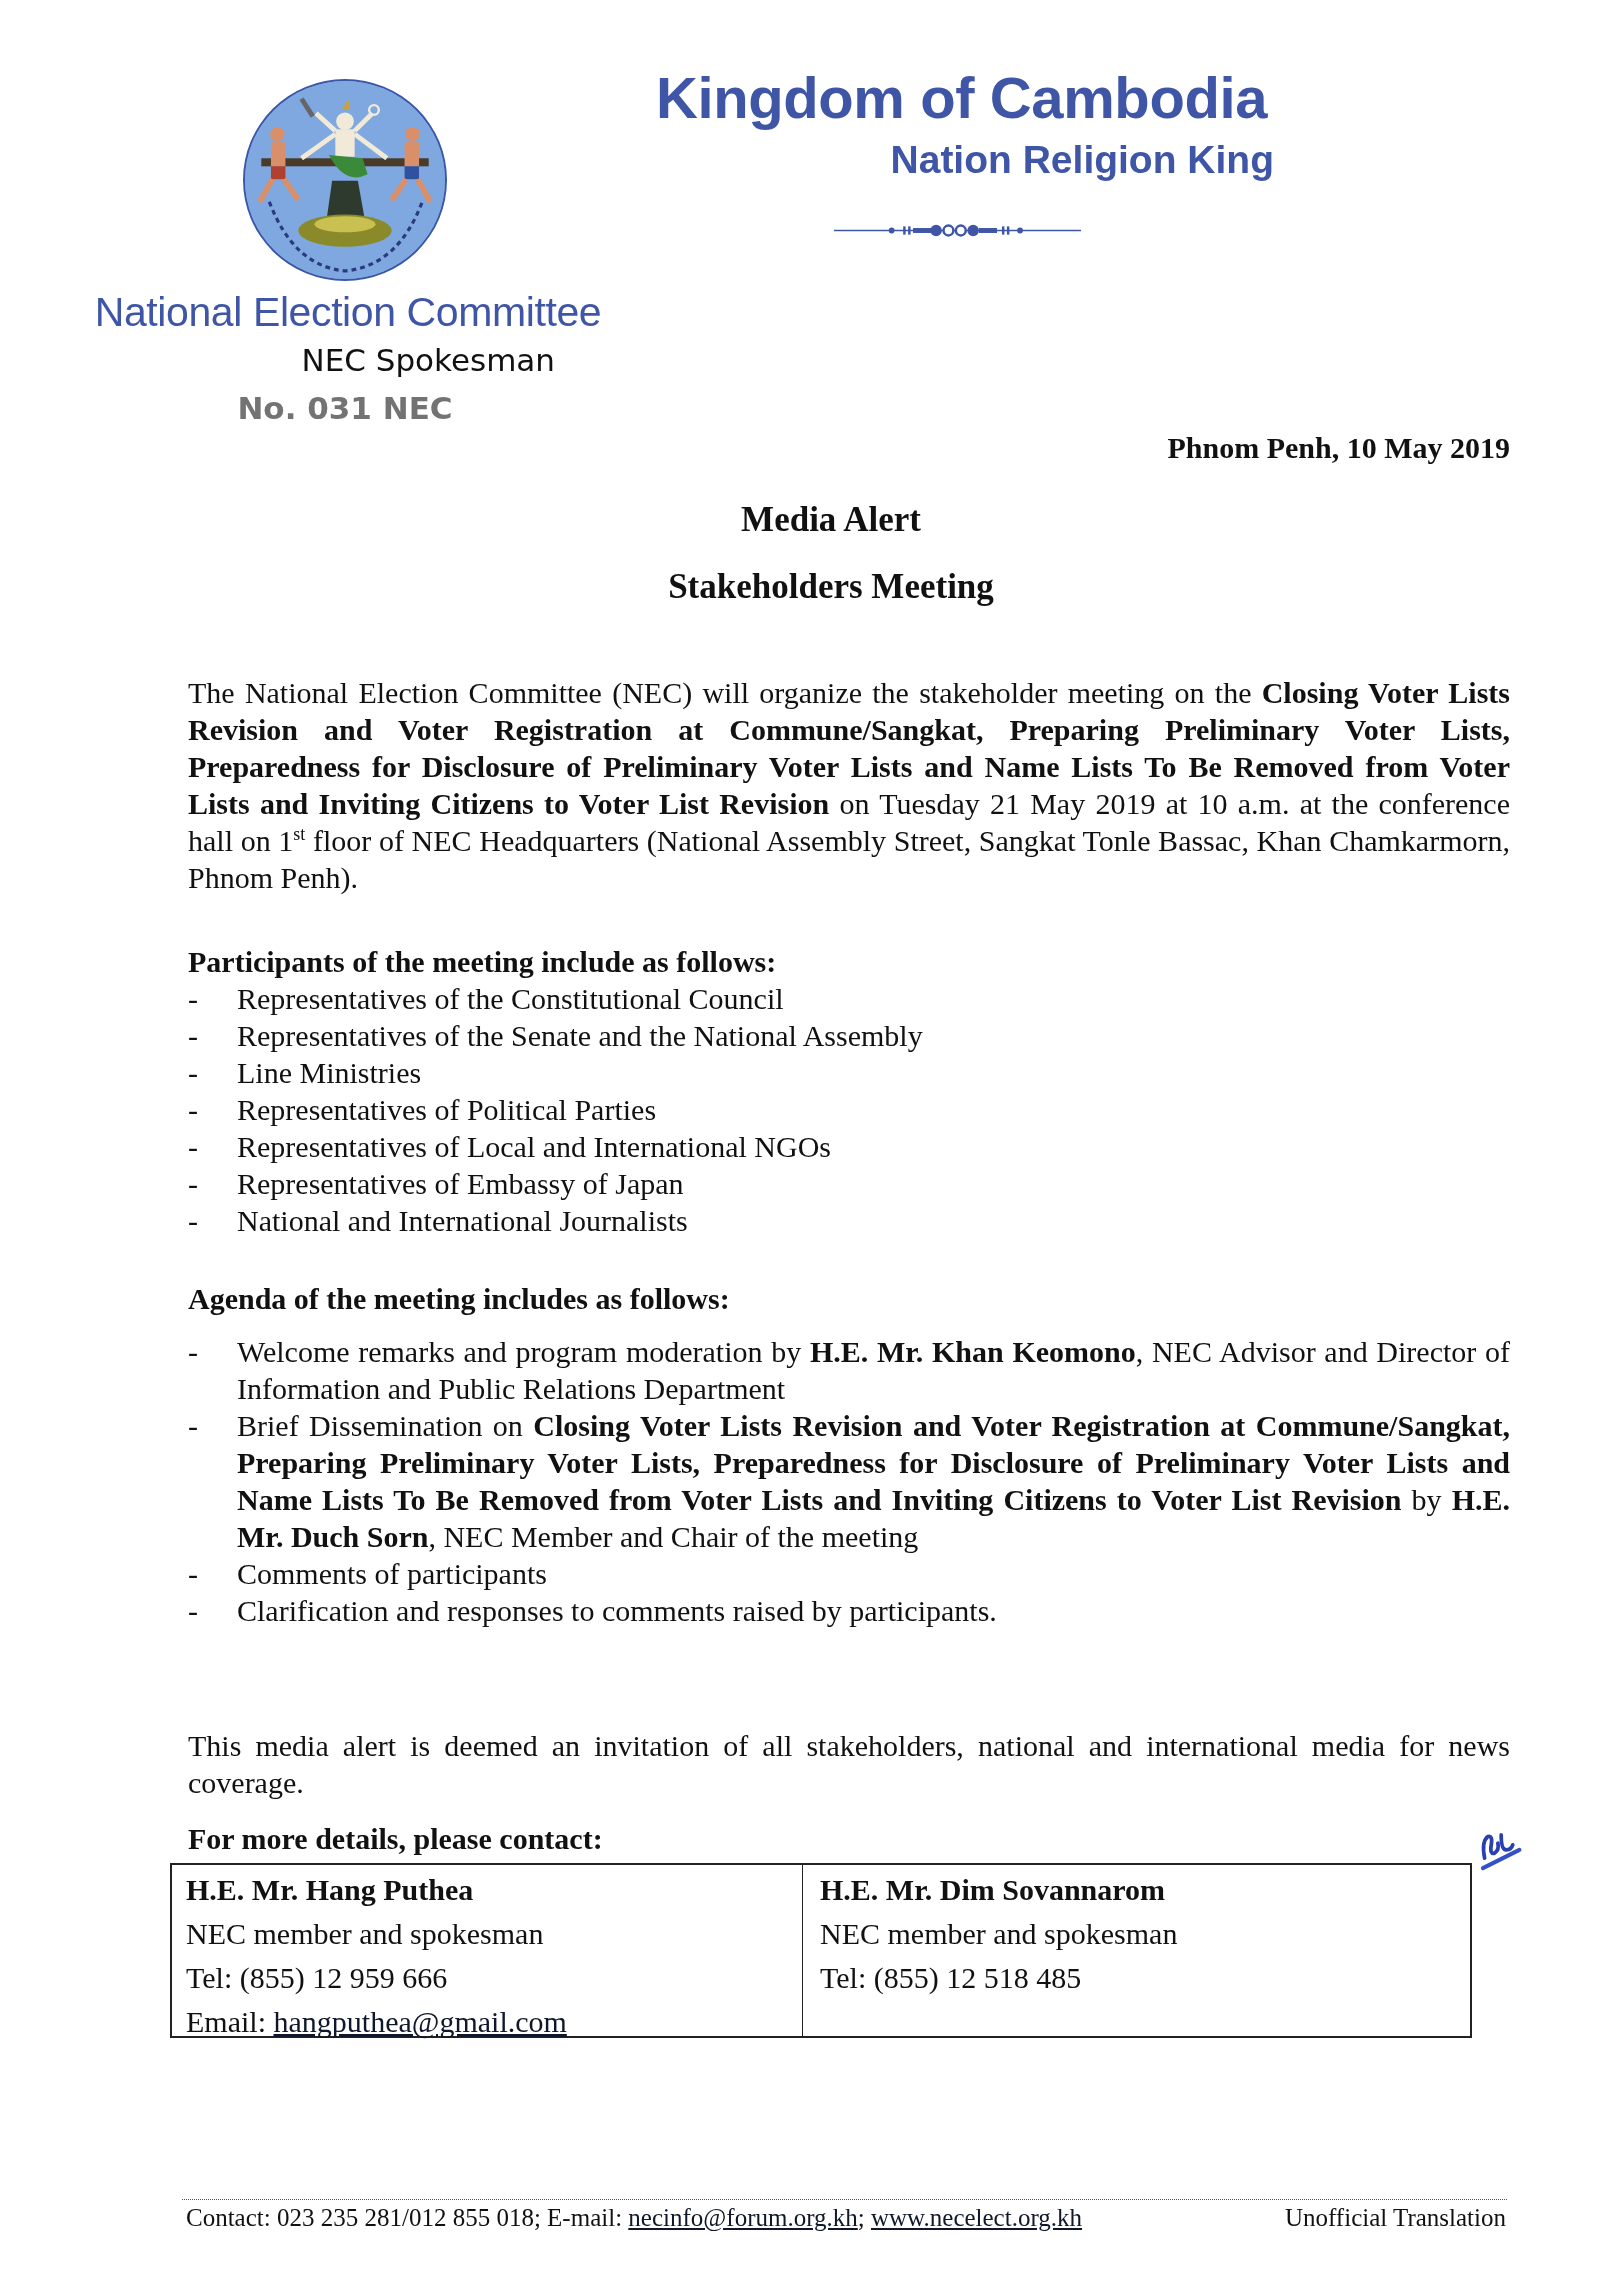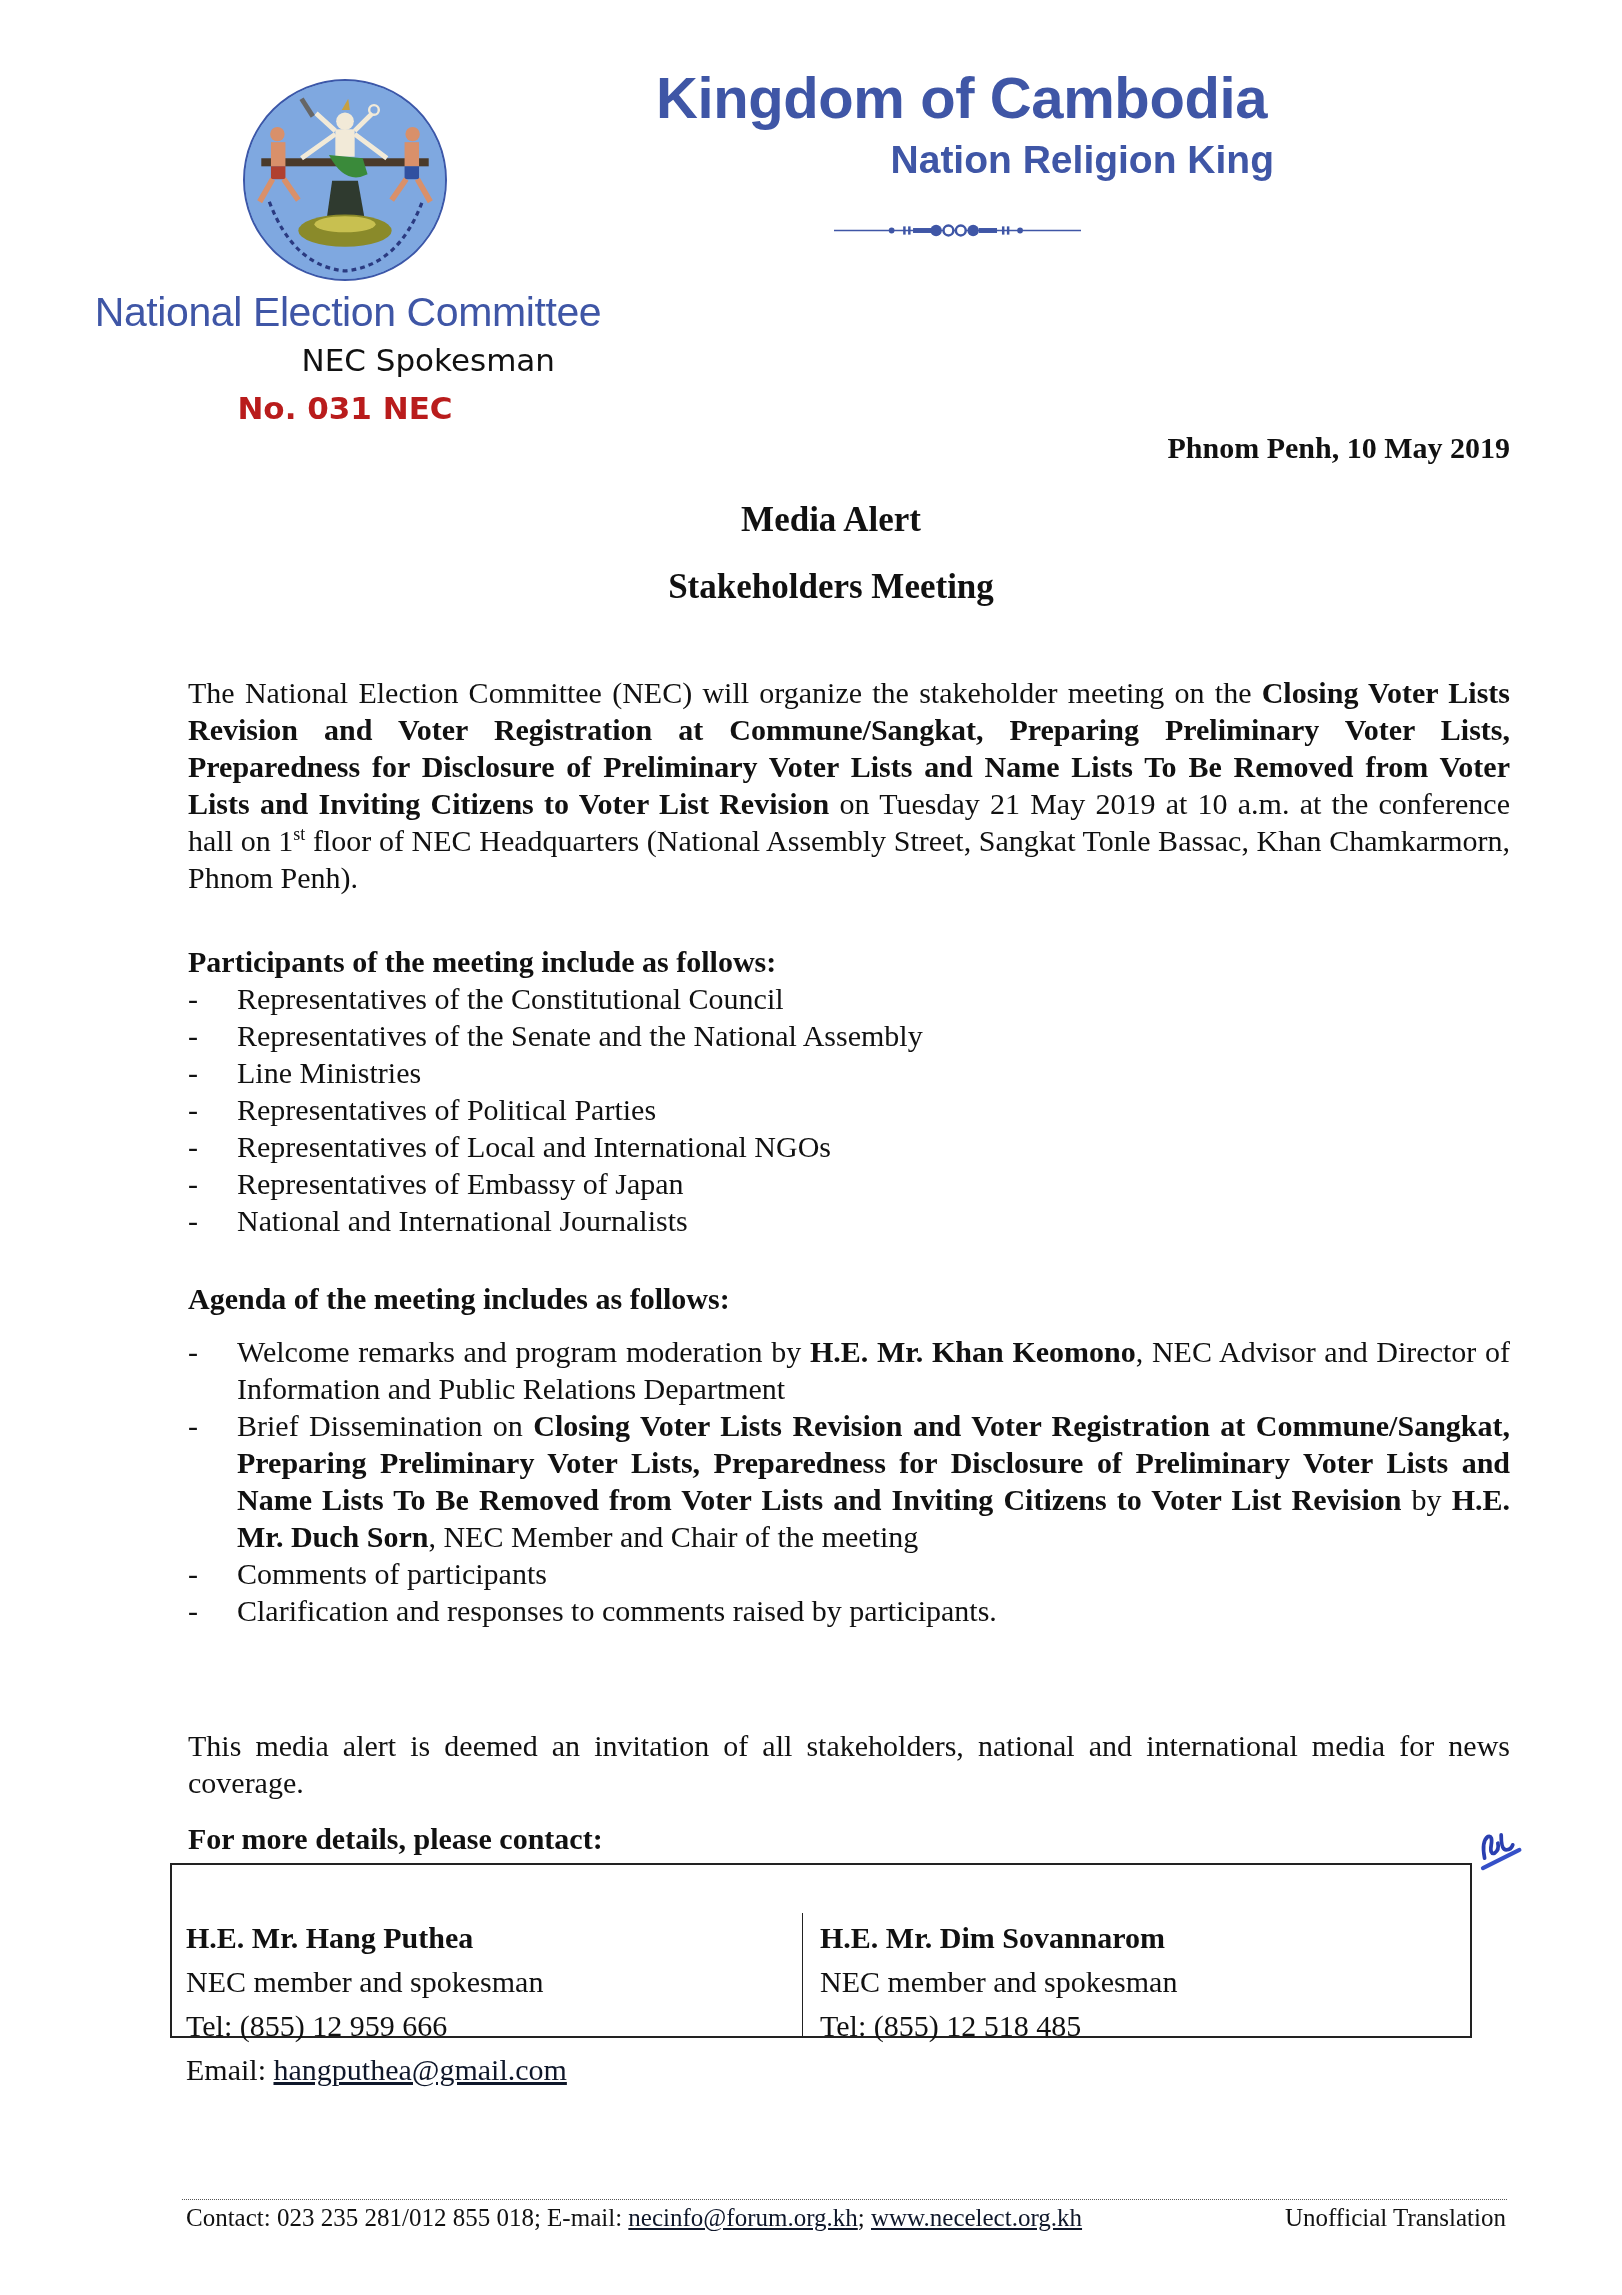--- a/index.html
+++ b/index.html
@@ -4,21 +4,21 @@
 <style>
   html, body { margin: 0; padding: 0; background: #ffffff; }
   body { width: 1622px; height: 2295px; position: relative; overflow: hidden; color: #111; font-family: "Liberation Serif", "DejaVu Serif", serif; }
   .abs { position: absolute; }
 
   
   .logo { left: 243px; top: 79px; width: 204px; height: 202px; border-radius: 50%; background: #7fa8e0; border: 2.5px solid #3c57a8; box-sizing: border-box; overflow: hidden; }
   .logo svg { width: 100%; height: 100%; display: block; }
   .org-name { left: 85px; top: 289px; width: 526px; text-align: center; font-family: "Liberation Sans", "DejaVu Sans", sans-serif; font-size: 41px; color: #3f56a6; letter-spacing: -0.4px; }
   .spokes { left: 111px; top: 342px; width: 444px; text-align: right; font-family: "DejaVu Sans", "Liberation Sans", sans-serif; font-weight: normal; font-size: 31px; color: #111; }
-  .docno { left: 123px; top: 390px; width: 444px; text-align: center; font-family: "DejaVu Sans", "Liberation Sans", sans-serif; font-weight: bold; font-size: 31px; color: #b91c1c; }
+  .docno { left: 123px; top: 390px; width: 444px; text-align: center; font-family: "DejaVu Sans", "Liberation Sans", sans-serif; font-weight: bold; font-size: 31px; color: #737373; }
 
   
   .kingdom { left: 649px; top: 64px; width: 625px; text-align: center; font-family: "Liberation Sans", "DejaVu Sans", sans-serif; font-weight: bold; font-size: 58px; color: #3f56a6; letter-spacing: -0.4px; }
   .motto { left: 649px; top: 138px; width: 625px; text-align: right; font-family: "Liberation Sans", "DejaVu Sans", sans-serif; font-weight: bold; font-size: 39px; color: #3f56a6; }
   .ornament { left: 834px; top: 218px; width: 247px; height: 25px; }
 
   .date { right: 112px; top: 431px; font-weight: bold; font-size: 30px; }
   .title1 { left: 0; width: 1662px; top: 500px; text-align: center; font-weight: bold; font-size: 35px; }
   .title2 { left: 0; width: 1662px; top: 567px; text-align: center; font-weight: bold; font-size: 35px; }
 
@@ -31,21 +31,21 @@
   .plist { top: 943px; }
   .list { margin: 0; padding: 0; list-style: none; }
   .list li { position: relative; padding-left: 49px; text-align: justify; }
   .list li .dash { position: absolute; left: 0; top: 0; }
   .agenda-head { top: 1280px; }
   .alist { top: 1333px; }
   .closing { top: 1727px; text-align: justify; }
   .contact-head { top: 1820px; }
 
   .contact-table { left: 170px; top: 1863px; width: 1302px; height: 175px; border: 2.1px solid #222; box-sizing: border-box; display: flex; }
-  .contact-col { flex: 0 0 630px; padding: 3.3px 0 0 14px; box-sizing: border-box; font-size: 30px; line-height: 44px; margin-top: 48px; }
+  .contact-col { flex: 0 0 630px; padding: 3.3px 0 0 14px; box-sizing: border-box; font-size: 30px; line-height: 44px; }
   .contact-col + .contact-col { flex: 1; border-left: 1.6px solid #222; padding-left: 17px; }
   .contact-name { font-weight: bold; }
   .contact-col a, .footer a { color: #0f172a; text-decoration: underline; }
 
   .initials { left: 1473px; top: 1825px; width: 58px; height: 58px; }
 
   .footer-rule { left: 182px; top: 2199px; width: 1325px; height: 0; border-top: 1.6px dotted #555; }
   .footer { left: 186px; top: 2204px; width: 1320px; font-size: 25px; display: flex; justify-content: space-between; }
 </style>
 </head>

